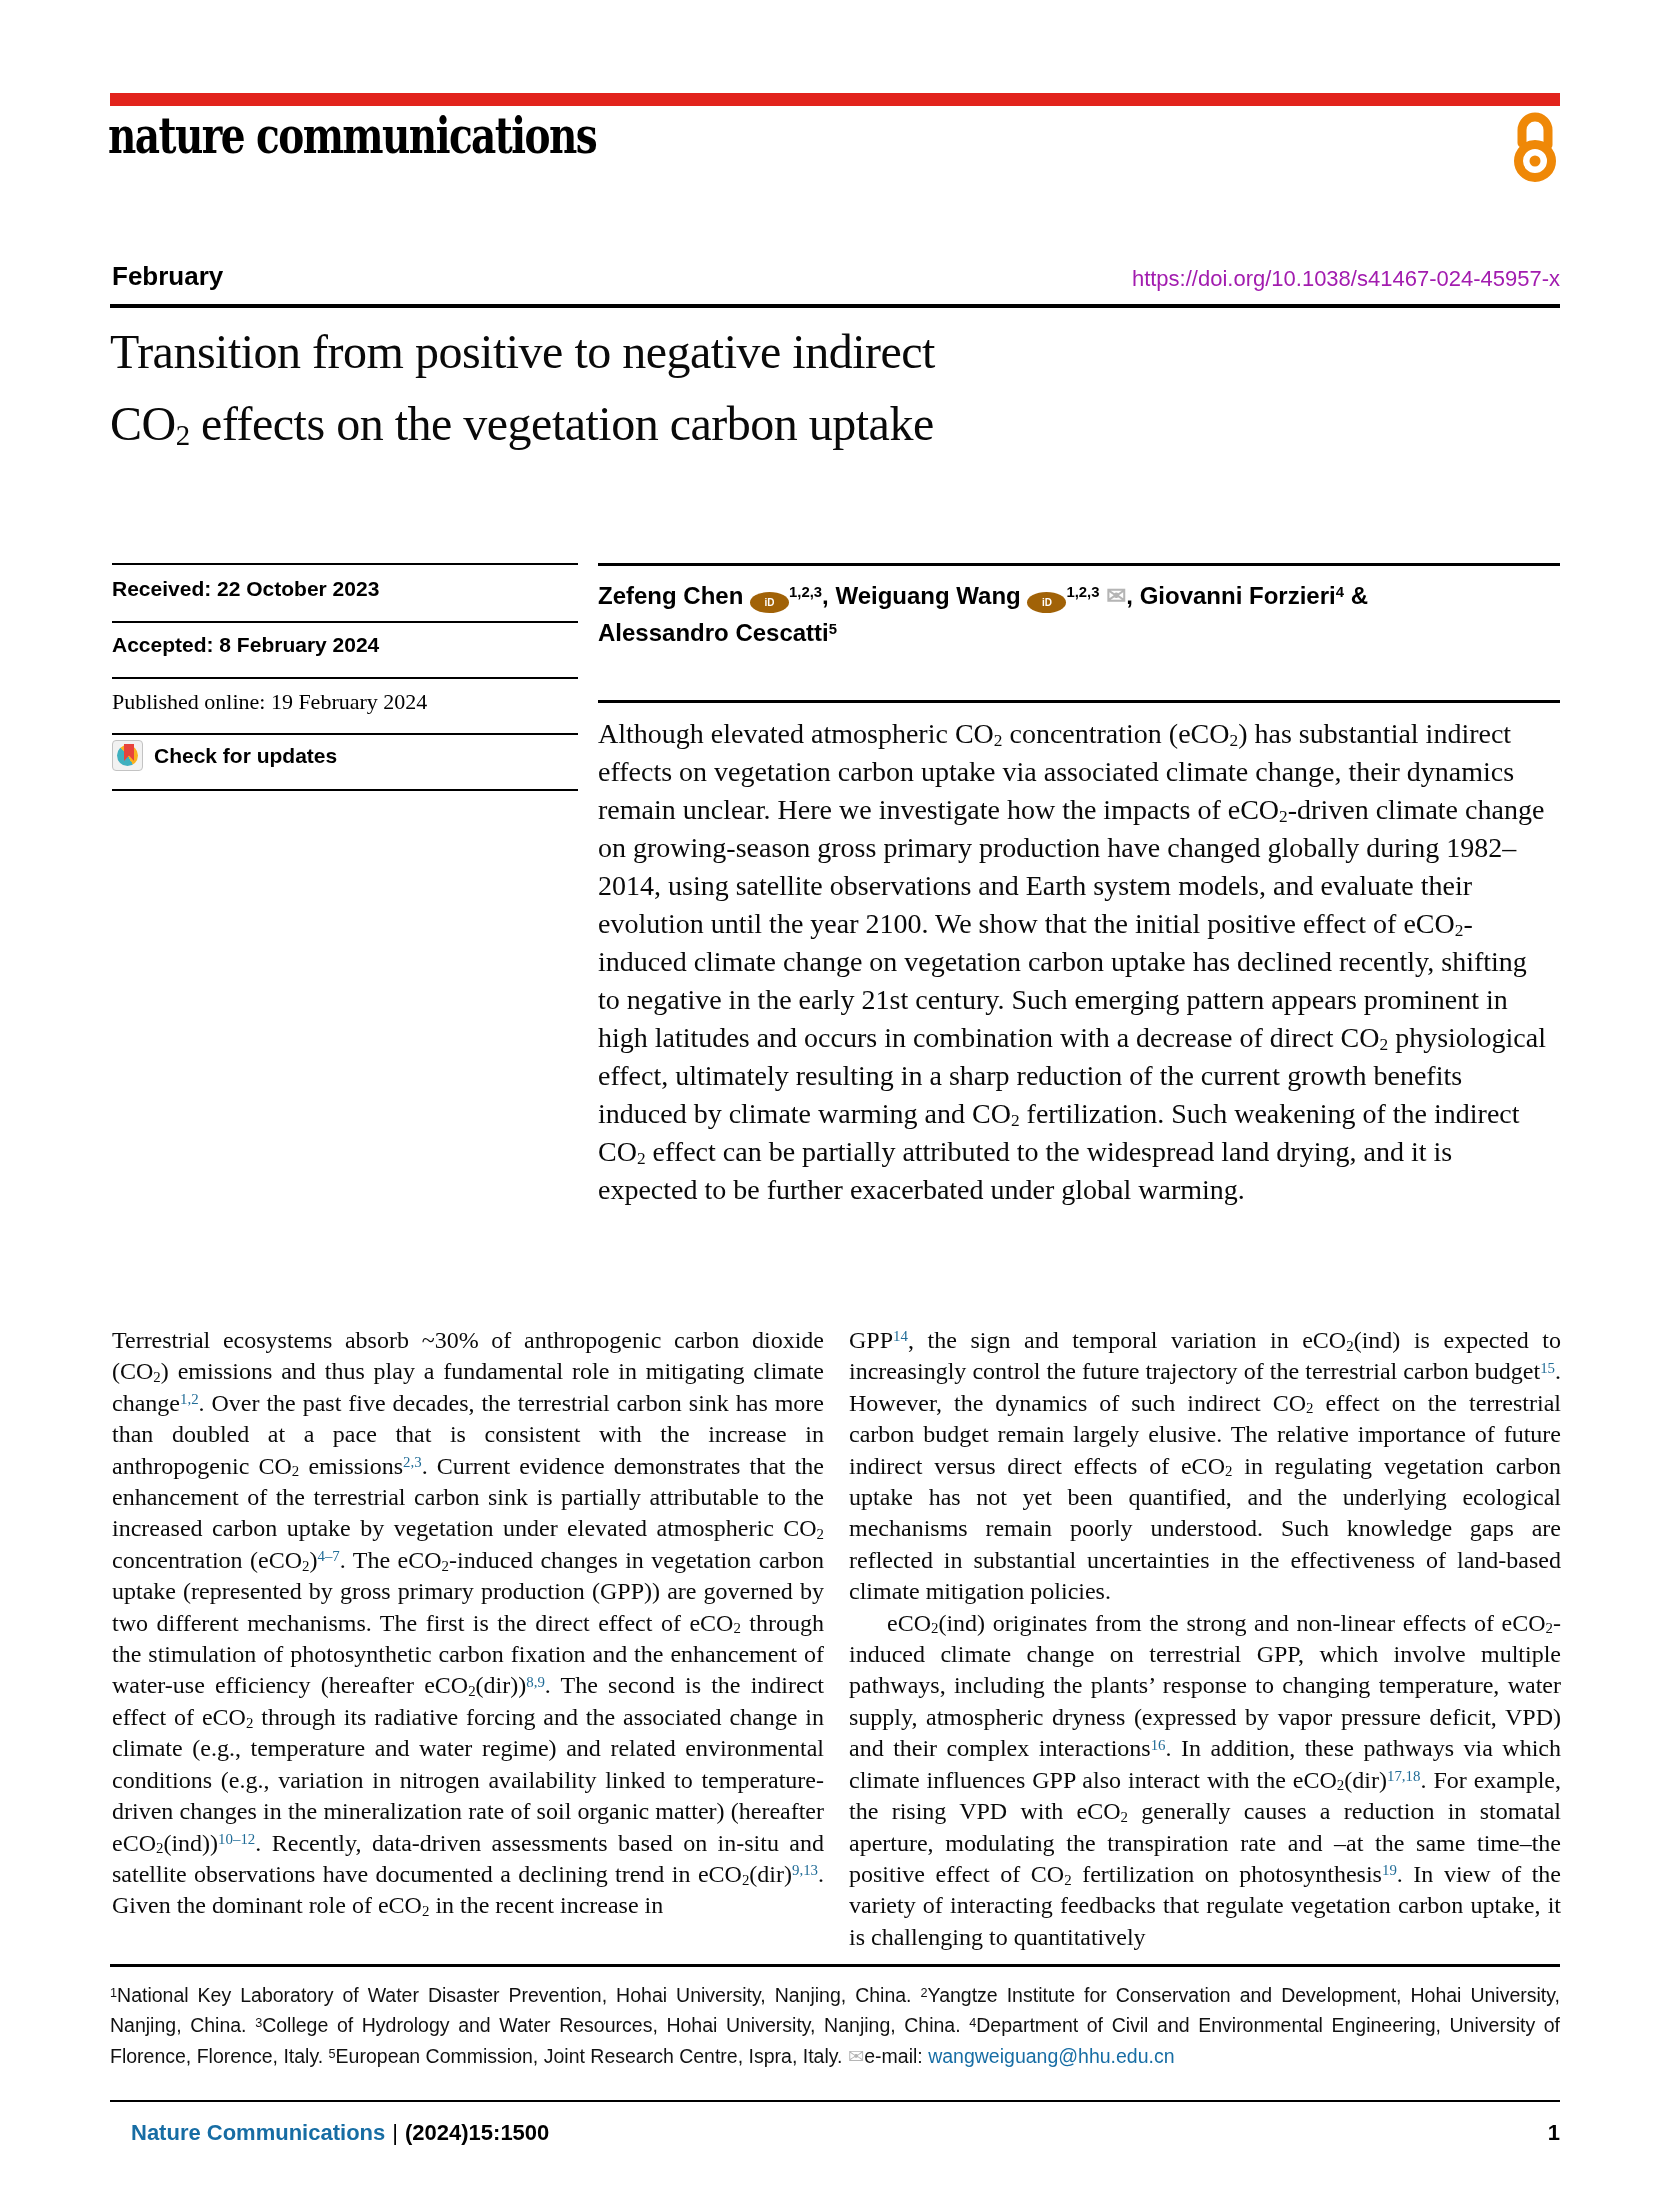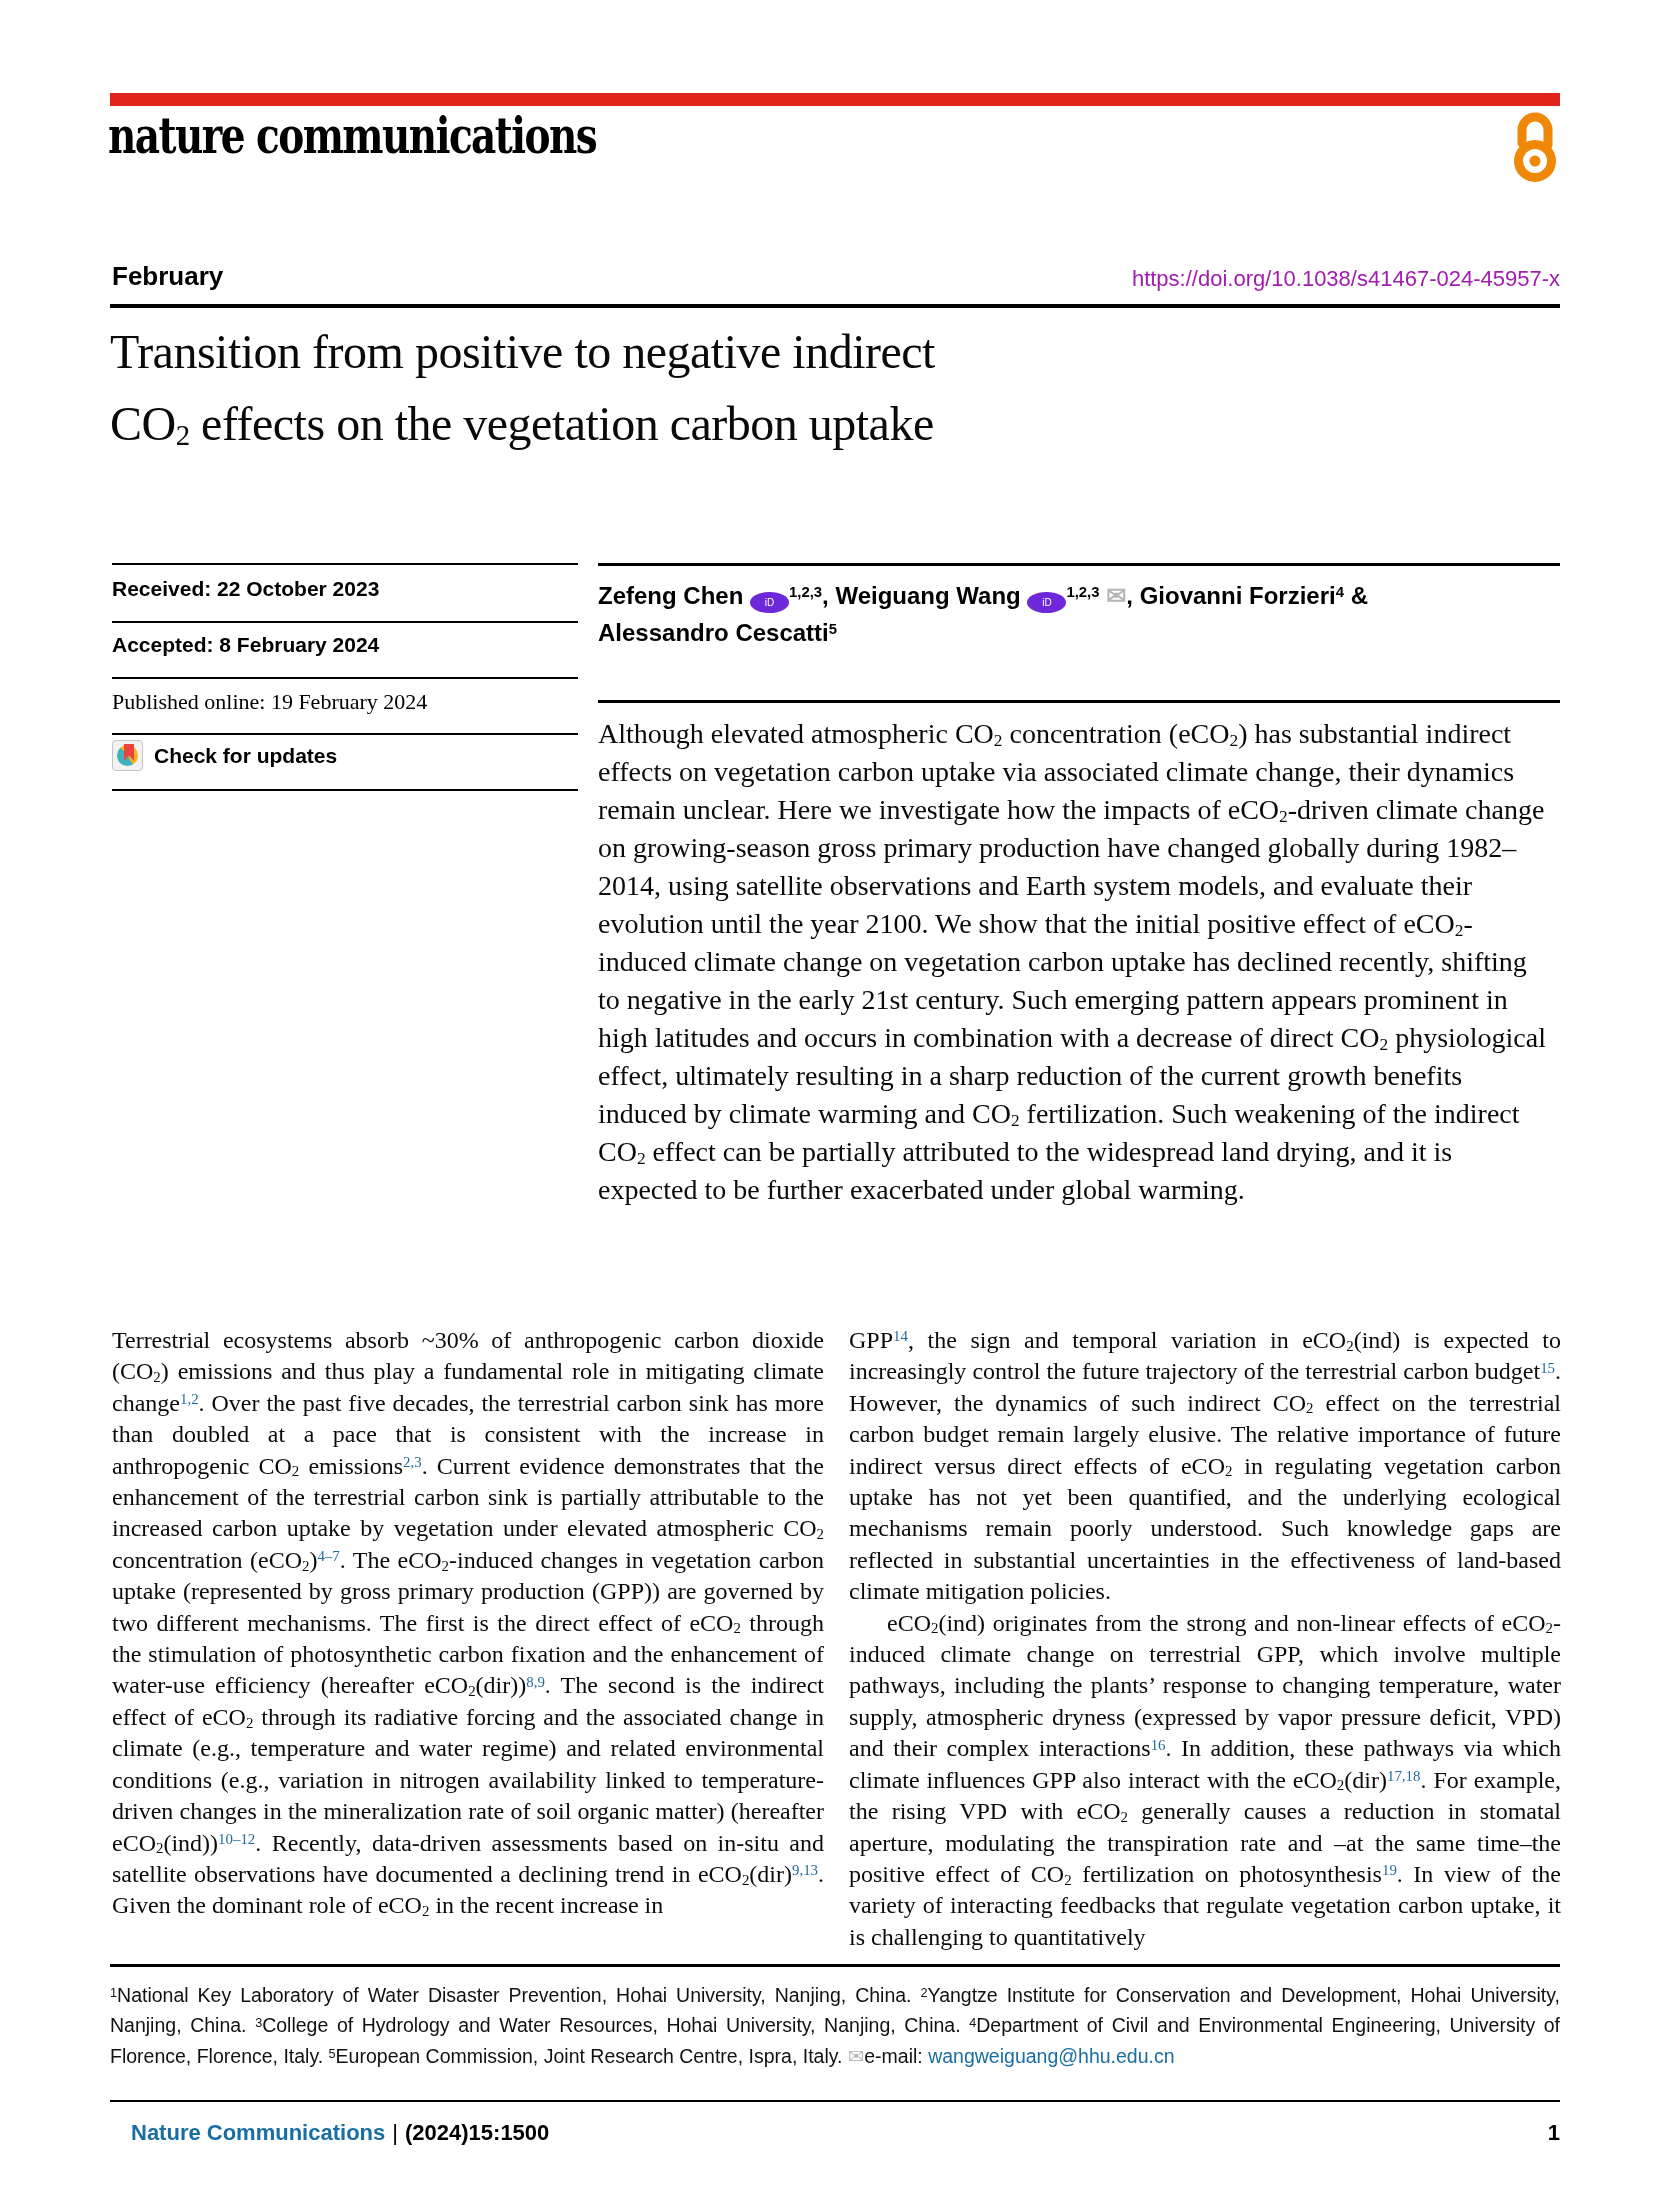--- a/index.html
+++ b/index.html
@@ -61,22 +61,22 @@
   .col p { margin:0; }
   .col p.indent { text-indent:38px; }
 
   sub { font-size:0.62em; position:relative; top:0.18em; line-height:0; vertical-align:baseline; }
   sup { font-size:0.62em; position:relative; top:-0.45em; line-height:0; vertical-align:baseline; }
   .ref { color:#1f6b96; }
   .link { color:#176da4; }
 
   .inline-icon { font-style:normal; }
   .icon-envelope { color:#b5b5b5; }
-  .icon-orcid { display:inline-block; width:39px; height:21px; border-radius:50%; background:#6d28d9;
-    color:#fff; font-size:10px; font-weight:normal; text-align:center; line-height:21px;
+  .icon-orcid { display:inline-block; width:39px; height:21px; border-radius:50%; background:#a16207;
+    color:#fff; font-size:10px; font-weight:bold; text-align:center; line-height:21px;
     vertical-align:-2px; font-family:"Liberation Sans", sans-serif; }
 
   
   .foot-rule { left:110px; top:1964px; width:1450px; height:3px; background:#000; }
   .footnotes { left:110px; top:1980px; width:1450px; font-size:19.5px; line-height:30.3px;
     text-align:justify; color:#111; }
   .footnotes sup { font-size:0.65em; top:-0.4em; color:#111; }
   .footer-rule { left:110px; top:2100px; width:1450px; height:2px; background:#000; }
   .footer { left:110px; top:2120px; font-size:22px; font-weight:700;margin-left:21px; }
   .footer .fj { color:#176da4; }

